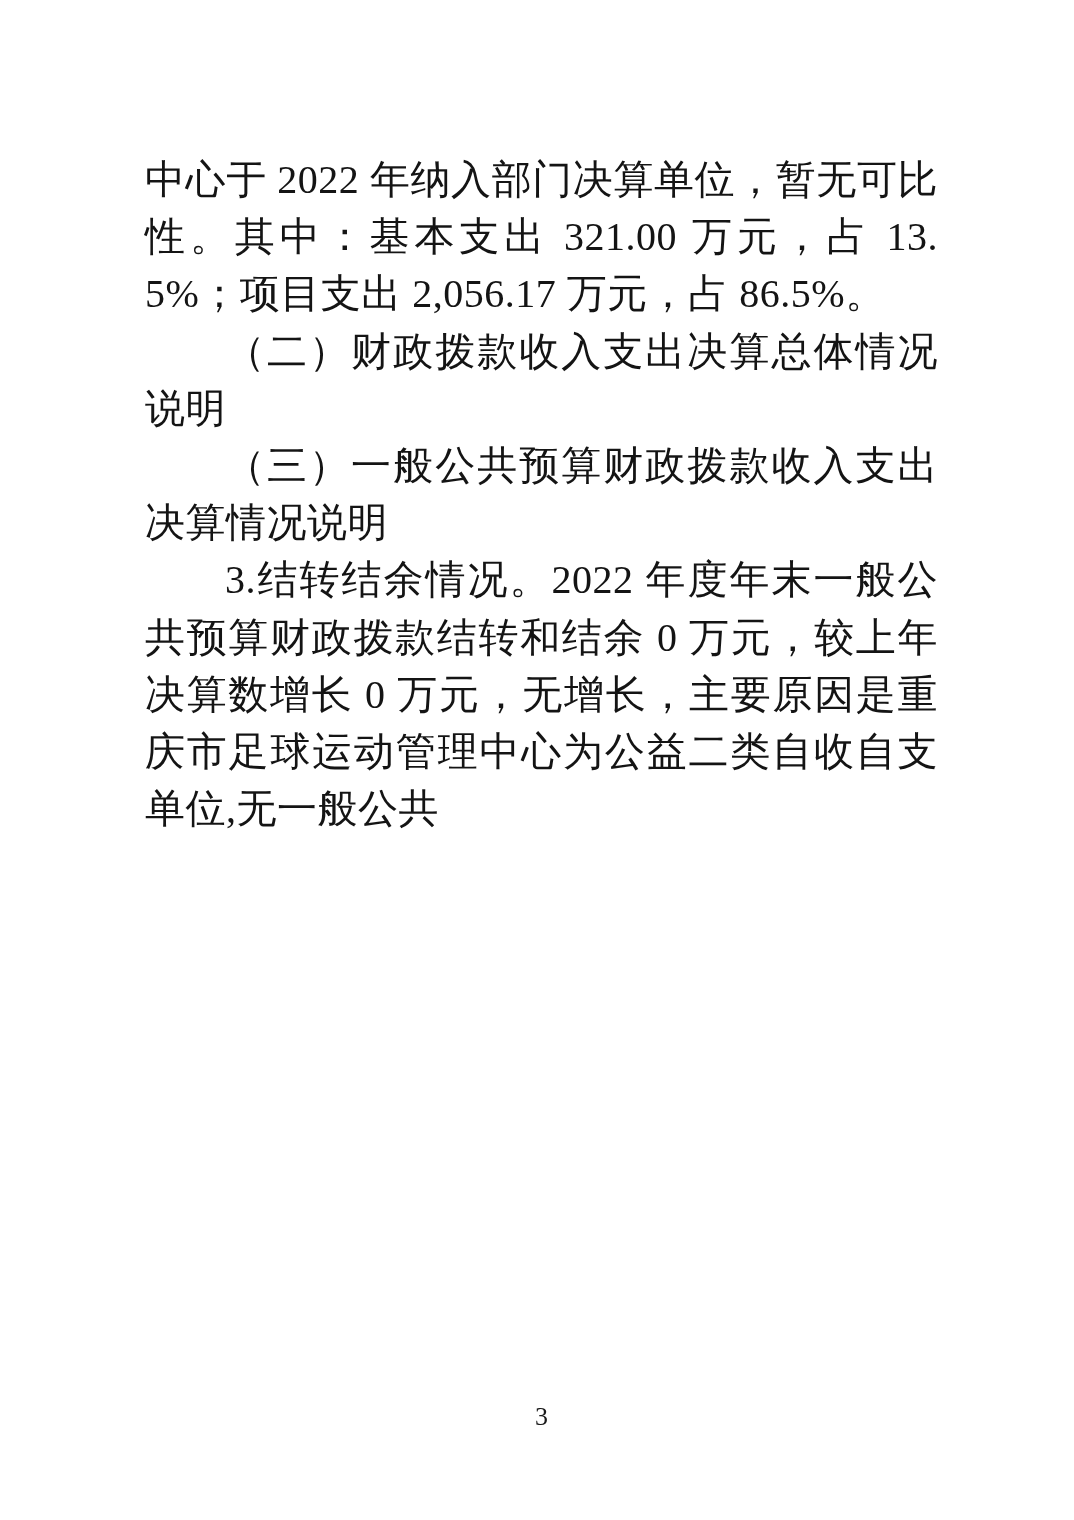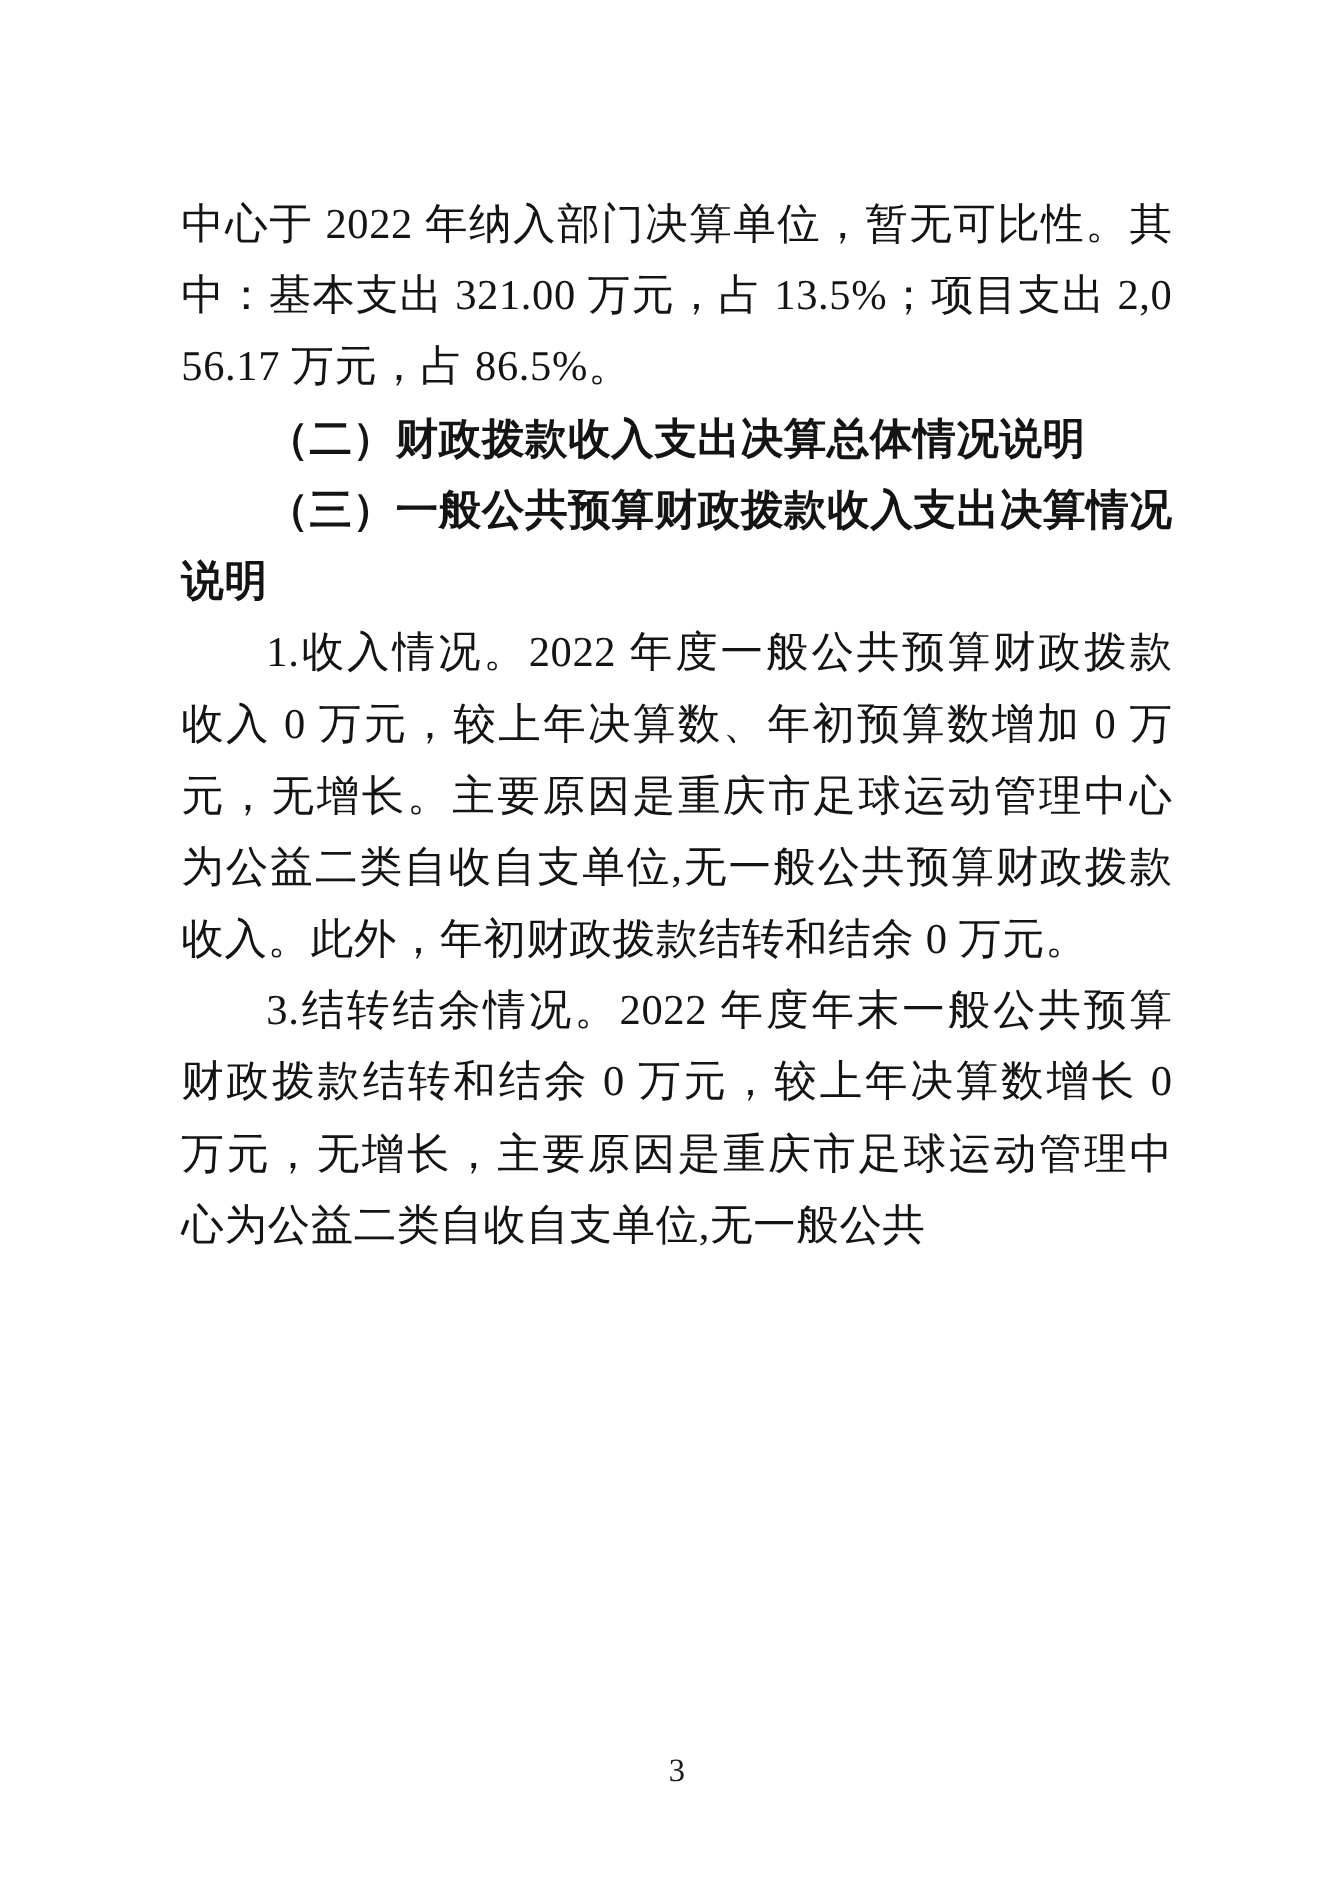--- a/index.html
+++ b/index.html
@@ -15,33 +15,33 @@
     overflow: hidden;
     margin: 0 auto;
   }
   .content {
     position: absolute;
     left: 145px;
     top: 151px;
     width: 793px;
   }
   .content p {
-    font-size: 34px;
+    font-size: 40px;
     line-height: 57.2px;
     color: #141414;
     text-align: justify;
     text-justify: inter-ideograph;
     letter-spacing: 0.5px;
     word-break: break-all;
   }
   .content p.ind {
     text-indent: 2em;
   }
   .content p.heading {
-    font-weight: bold;
+    font-weight: normal;
   }
   .page-number {
     position: absolute;
     top: 1401px;
     left: 145px;
     width: 793px;
     text-align: center;
     font-size: 26px;
     line-height: 32px;
     color: #1a1a1a;
@@ -49,17 +49,16 @@
   }
 </style>
 </head>
 <body>
 
 <div class="page">
   <div class="content">
     <p class="body">中心于 2022 年纳入部门决算单位，暂无可比性。其中：基本支出 321.00 万元，占 13.5%；项目支出 2,056.17 万元，占 86.5%。</p>
     <p class="heading ind">（二）财政拨款收入支出决算总体情况说明</p>
     <p class="heading ind">（三）一般公共预算财政拨款收入支出决算情况说明</p>
-    <p class="body ind">1.收入情况。2022 年度一般公共预算财政拨款收入 0 万元，较上年决算数、年初预算数增加 0 万元，无增长。主要原因是重庆市足球运动管理中心为公益二类自收自支单位,无一般公共预算财政拨款收入。此外，年初财政拨款结转和结余 0 万元。</p>
     <p class="body ind">3.结转结余情况。2022 年度年末一般公共预算财政拨款结转和结余 0 万元，较上年决算数增长 0 万元，无增长，主要原因是重庆市足球运动管理中心为公益二类自收自支单位,无一般公共</p>
   </div>
   <div class="page-number">3</div>
 </div>
 
 </body></html>

